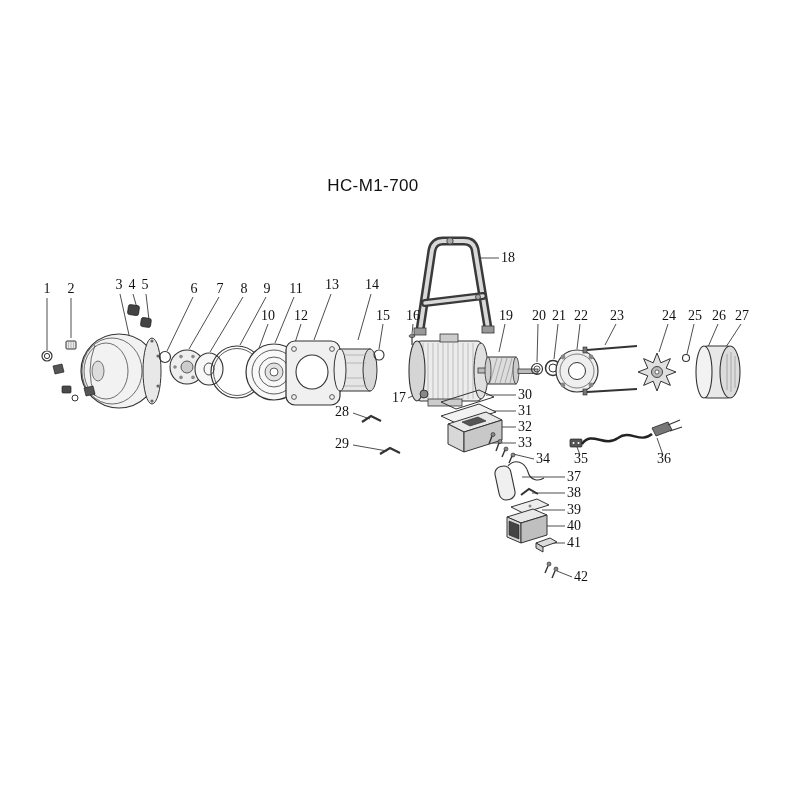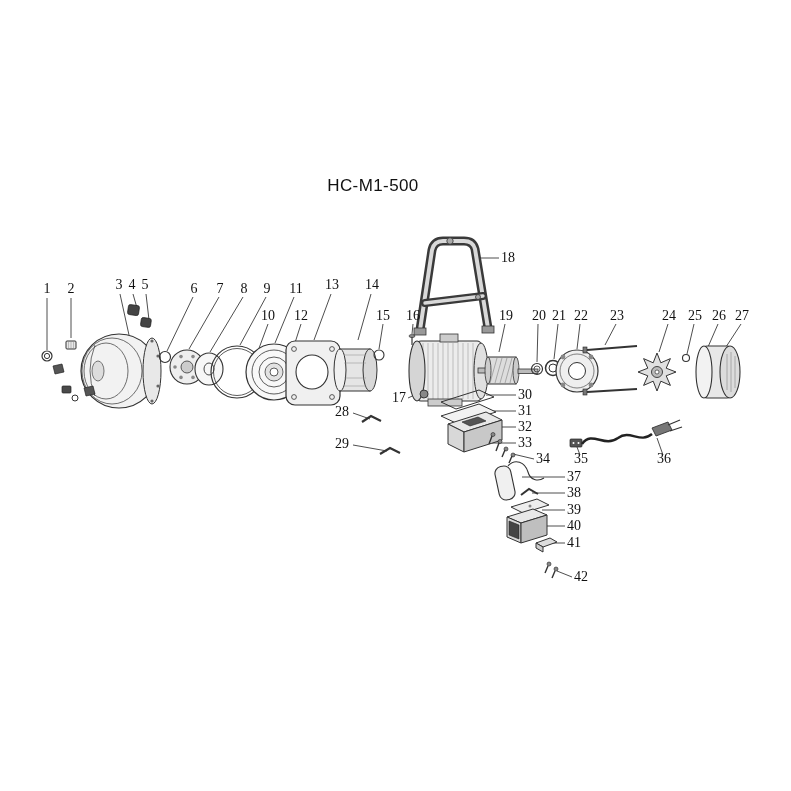--- a/index.html
+++ b/index.html
@@ -9,21 +9,21 @@
          font-size:17px;color:#111;letter-spacing:.4px;white-space:nowrap;}
   svg{position:absolute;left:0;top:0;}
   svg text{font-family:"Liberation Serif",serif;font-size:14px;fill:#111;}
   .ln{stroke:#3a3a3a;stroke-width:.9;}
   .outline{stroke:#333;fill:none;}
 </style>
 </head>
 <body>
 
 <div class="canvas">
-  <div class="title">HC-M1-500</div>
+  <div class="title">HC-M1-700</div>
 
   <svg width="791" height="791" viewBox="0 0 791 791">
 
     <g>
       <line class="ln" x1="47" y1="298" x2="47" y2="350"></line>
       <line class="ln" x1="71" y1="298" x2="71" y2="338"></line>
       <line class="ln" x1="120" y1="294" x2="129" y2="335"></line>
       <line class="ln" x1="133" y1="294" x2="137" y2="308"></line>
       <line class="ln" x1="146" y1="294" x2="149" y2="320"></line>
       <line class="ln" x1="193" y1="297" x2="167" y2="351"></line>

